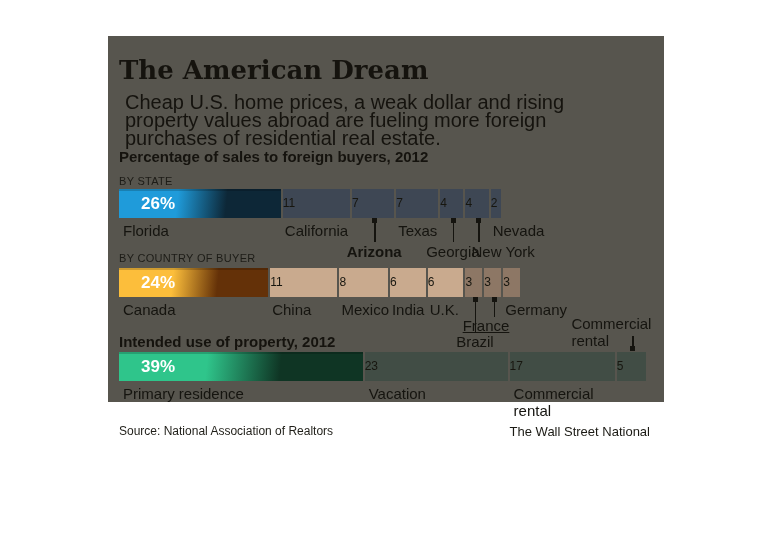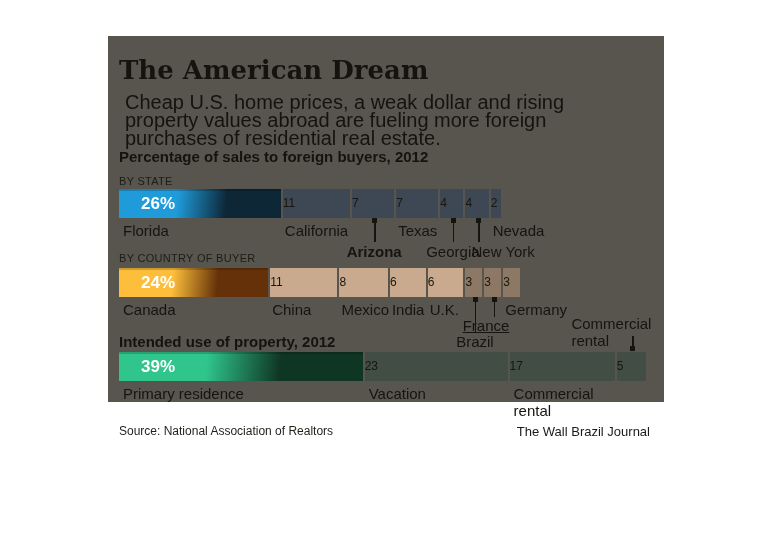--- a/index.html
+++ b/index.html
@@ -176,17 +176,17 @@
         <div class="cat-label" style="left: 394.6px; top: 33px;">Commercial
 rental</div>
         <div class="cat-label" style="left: 452.45px; top: -37px;">Commercial
 rental</div>
         <div class="tick-line" style="background: rgb(21, 20, 15); left: 513.45px; top: -16px; height: 12px;"></div>
         <div class="tick-dot" style="background: rgb(21, 20, 15); left: 511.45px; top: -6px;"></div>
       </div>
 
     <div class="footer-row">
       <span class="source-text">Source: National Association of Realtors</span>
-      <span class="credit-text">The Wall Brazil Journal</span>
+      <span class="credit-text">The Wall Street National</span>
     </div>
 
   </div>
 </div>
 
 </body></html>

